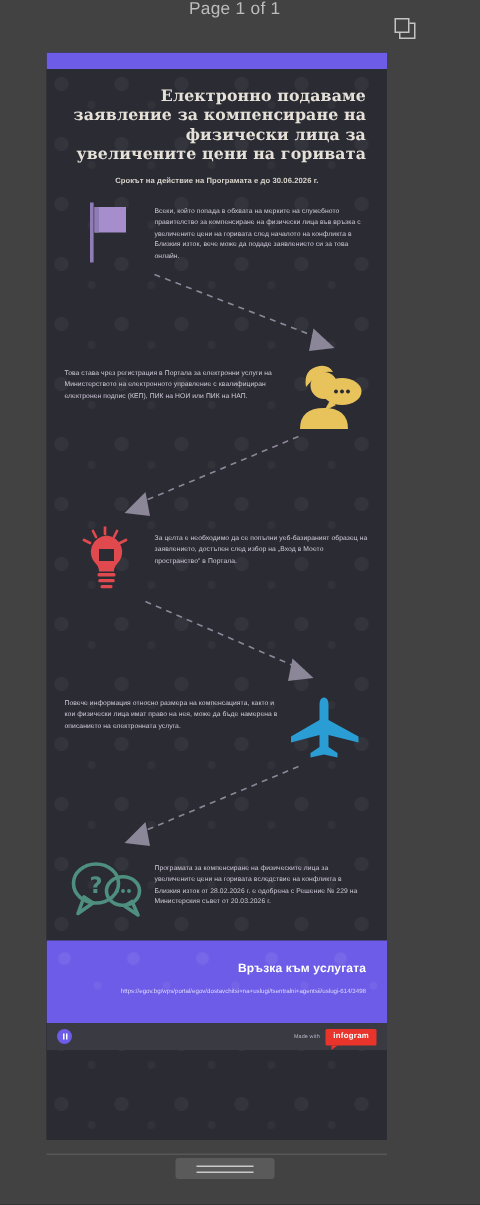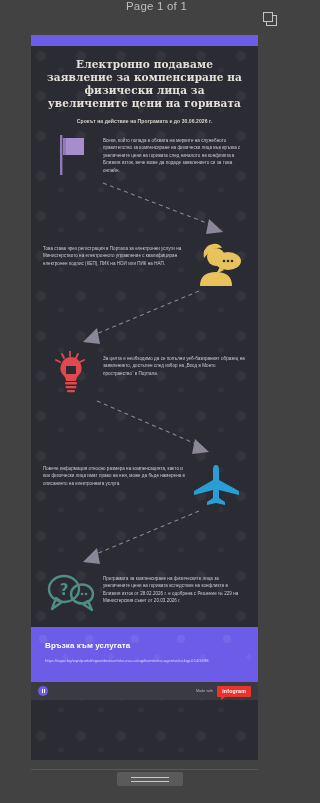--- a/index.html
+++ b/index.html
@@ -54,20 +54,21 @@
   .content{position:relative;z-index:2;}
   
   .title-block{padding:12px 14px 2px;text-align:center;}
   .title{
     color:#e6e1d8;
     font-family:"DejaVu Serif","Liberation Serif",serif;
     font-weight:bold;
     font-size:10.5px;line-height:13px;
     letter-spacing:.1px;
     margin:0;
+    text-align:right;
   }
   .subtitle{
     color:#d8d3cb;font-size:5.1px;line-height:8px;margin:7px 0 0;
     font-weight:bold;letter-spacing:.05px;
   }
   
   .step{
     display:flex;align-items:flex-start;
     padding:0 12px;
     box-sizing:border-box;
@@ -90,21 +91,21 @@
   .step.right-icon .text-cell{padding-right:4px;}
   .step.left-icon .text-cell{padding-left:4px;}
   
   .arrow-row{height:64px;position:relative;}
   .arrow-row svg{position:absolute;left:0;top:0;}
   
   .ico{display:block;}
   
   .cta{
     background:#6c5ce7;
-    text-align:left;
+    text-align:right;
     padding:14px 14px 16px;
     position:relative;z-index:2;
     background-image:
       radial-gradient(circle at 12px 12px, rgba(255,255,255,.07) 4px, transparent 4.5px),
       radial-gradient(circle at 34px 30px, rgba(255,255,255,.05) 2.5px, transparent 3px);
     background-size:46px 46px,46px 46px;
   }
   .cta-title{
     color:#ffffff;font-size:8px;font-weight:bold;margin:0 0 7px;
     letter-spacing:.1px;

